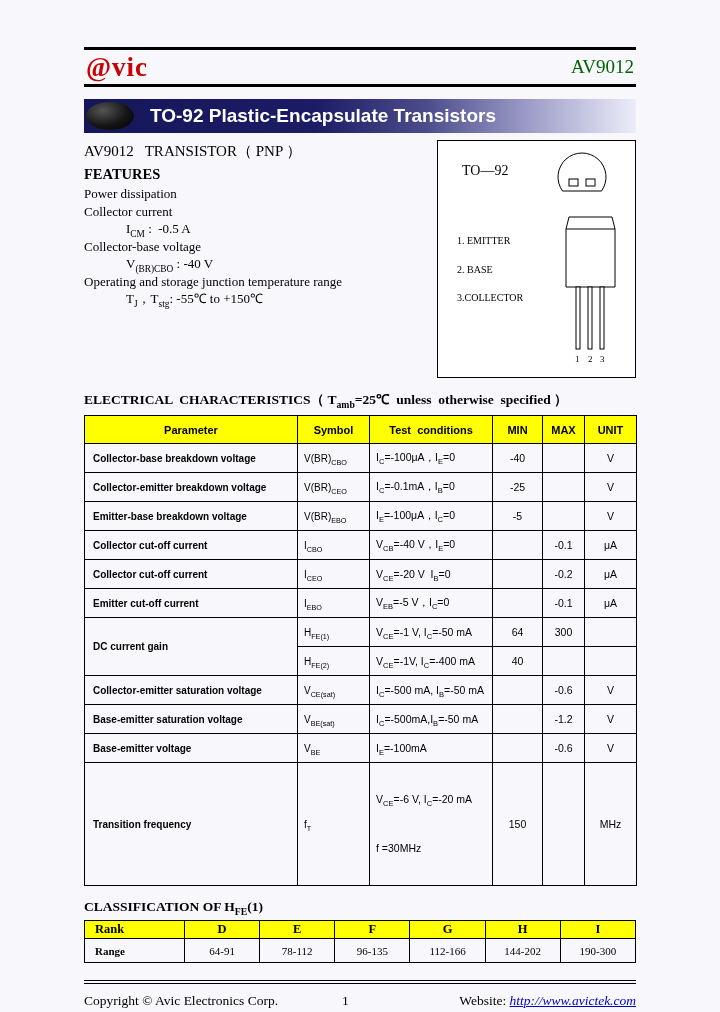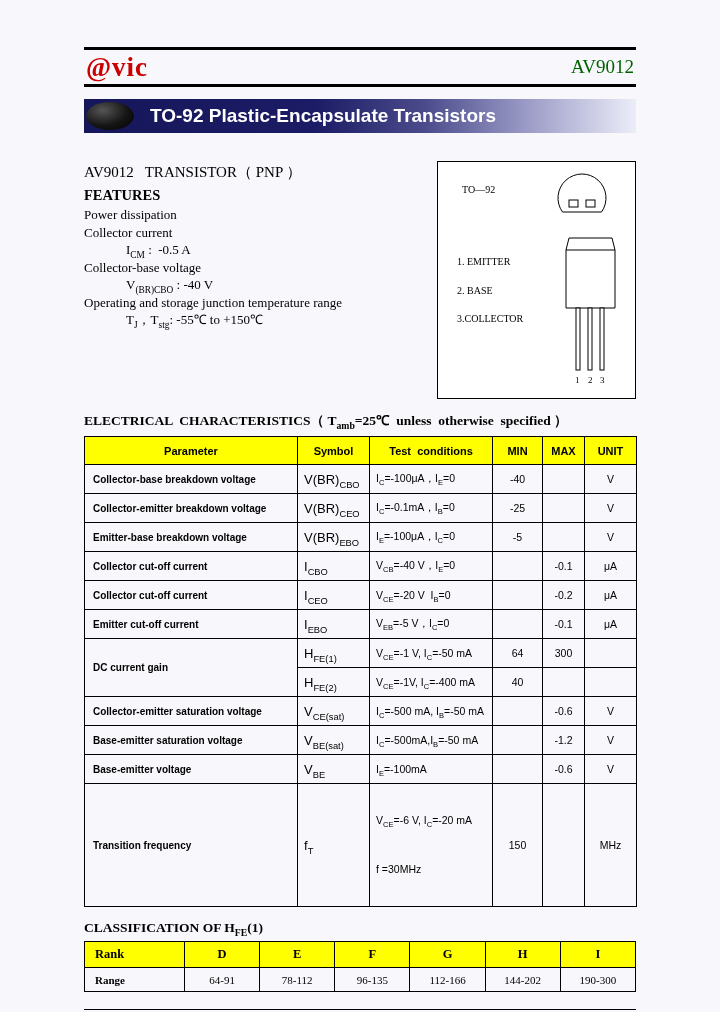--- a/index.html
+++ b/index.html
@@ -16,53 +16,53 @@
   .logo { color:#cc0000; font-size:27px; font-weight:bold; letter-spacing:1px; }
   .partno { color:#006400; font-size:19px; font-weight:normal; }
 
   .banner { position:relative; height:34px; margin-top:12px;
     background:linear-gradient(90deg,#16165a 0%,#1c1c66 42%,#4c4c8c 62%,#9a9ac6 80%,#ecedf9 100%); }
   .banner-ellipse { position:absolute; left:2px; top:3px; width:48px; height:28px; border-radius:50%;
     background:radial-gradient(ellipse at 35% 30%, #555 0%, #151515 55%, #000 100%); }
   .banner-title { position:absolute; left:66px; top:0; line-height:34px; color:#fff;
     font-family:"Liberation Sans", sans-serif; font-size:19px; font-weight:bold; }
 
-  .content-row { display:flex; margin-top:28px; height:240px;gap:28px; }
+  .content-row { display:flex; margin-top:7px; height:240px;gap:28px; }
   .left-col { flex:1; padding-top:2px; }
   .intro-title { font-size:15px; white-space:pre; margin-bottom:5px; }
   .features-heading { font-size:14.5px; font-weight:bold; margin-bottom:2px; }
   .feat-label { font-size:13px; line-height:17.5px; }
   .feat-value { font-size:13px; line-height:17.5px; padding-left:42px; white-space:pre; }
 
   .package-box { position:relative; width:199px; height:238px; border:1px solid #000; background:#fff;
     margin-left:8px; flex:none; }
-  .pkg-label { position:absolute; left:24px; top:22px; font-size:10px; }
+  .pkg-label { position:absolute; left:24px; top:22px; font-size:14px; }
   .pin-label { position:absolute; left:19px; font-size:10px; }
   .pin-num { position:absolute; font-size:9px; }
   .pkg-svg { position:absolute; left:0; top:0; }
 
   sub { font-size:0.72em; line-height:0; }
 
   .etable-heading { margin-top:10px; font-size:13.5px; font-weight:bold; white-space:pre; }
   table { border-collapse:collapse; width:100%; table-layout:fixed;
     font-family:"Liberation Sans", sans-serif;padding-left:25px; }
   .etable { margin-top:6px; }
   .etable th, .etable td { border:1px solid #000; }
   .etable th { background:#ffff00; font-size:11px; height:28px; font-weight:bold; white-space:pre; }
   .etable td { height:29px; font-size:11px; }
   td.param { font-weight:bold; font-size:10px; padding-left:8px; white-space:nowrap; }
-  td.sym  { padding-left:6px; font-size:13px;margin-left:20px; }
+  td.sym  { padding-left:6px; font-size:10px;margin-left:20px; }
   td.cond { padding-left:6px; font-size:10.5px; white-space:pre; }
   td.num  { text-align:center; font-size:10.5px; }
   tr.tall td { height:58px; }
   .cond-line { line-height:25px; }
 
   .ctable-heading { margin-top:13px; font-size:13.5px; font-weight:bold; white-space:pre; font-family:"Liberation Serif", serif; }
   .ctable { margin-top:5px; font-family:"Liberation Serif", serif; }
-  .ctable td { border:1px solid #000; text-align:center; font-size:11px; height:26px; }
+  .ctable td { border:1px solid #000; text-align:center; font-size:11px; height:18px; }
   .ctable tr.head td { background:#ffff00; font-weight:bold; font-size:12.5px; }
   .ctable td.rank { font-size:15px; font-weight:bold; text-align:left; padding-left:10px; }
   .ctable td.rangelbl { text-align:left; padding-left:10px; font-weight:bold; font-size:10.5px; }
   .ctable tr.vals td { height:24px; font-size:11px; }
 
   .footer-rule { margin-top:17px; height:4px; border-top:1px solid #000; border-bottom:1px solid #000; }
   .footer { position:relative; margin-top:9px; font-size:13.5px; display:flex; align-items:baseline; }
   .footer .pageno { position:absolute; left:258px; }
   .footer .website { margin-left:auto; }
   a.site-link { color:#0000cc; font-style:italic; text-decoration:underline; }

